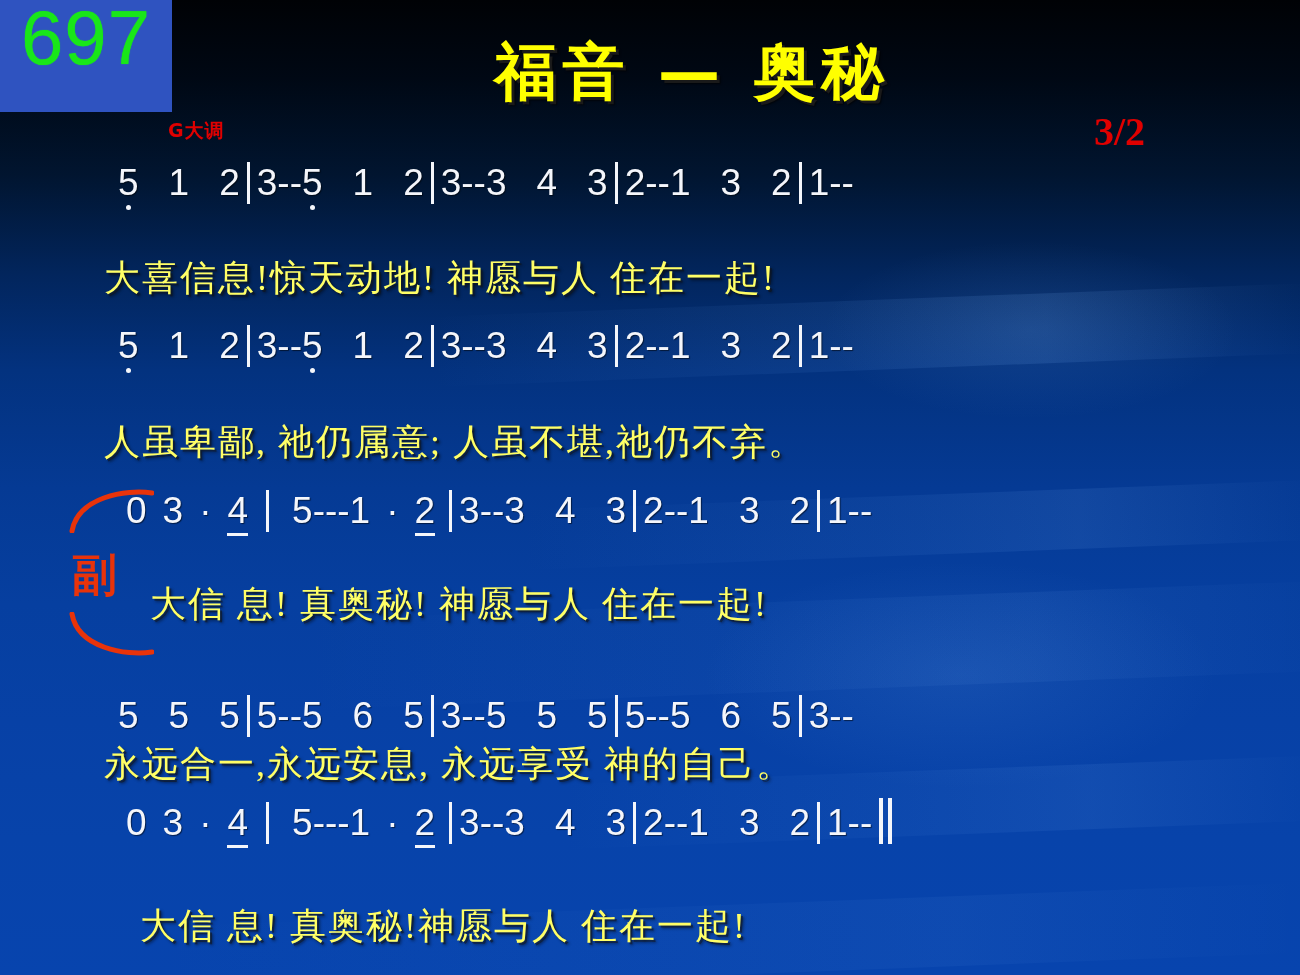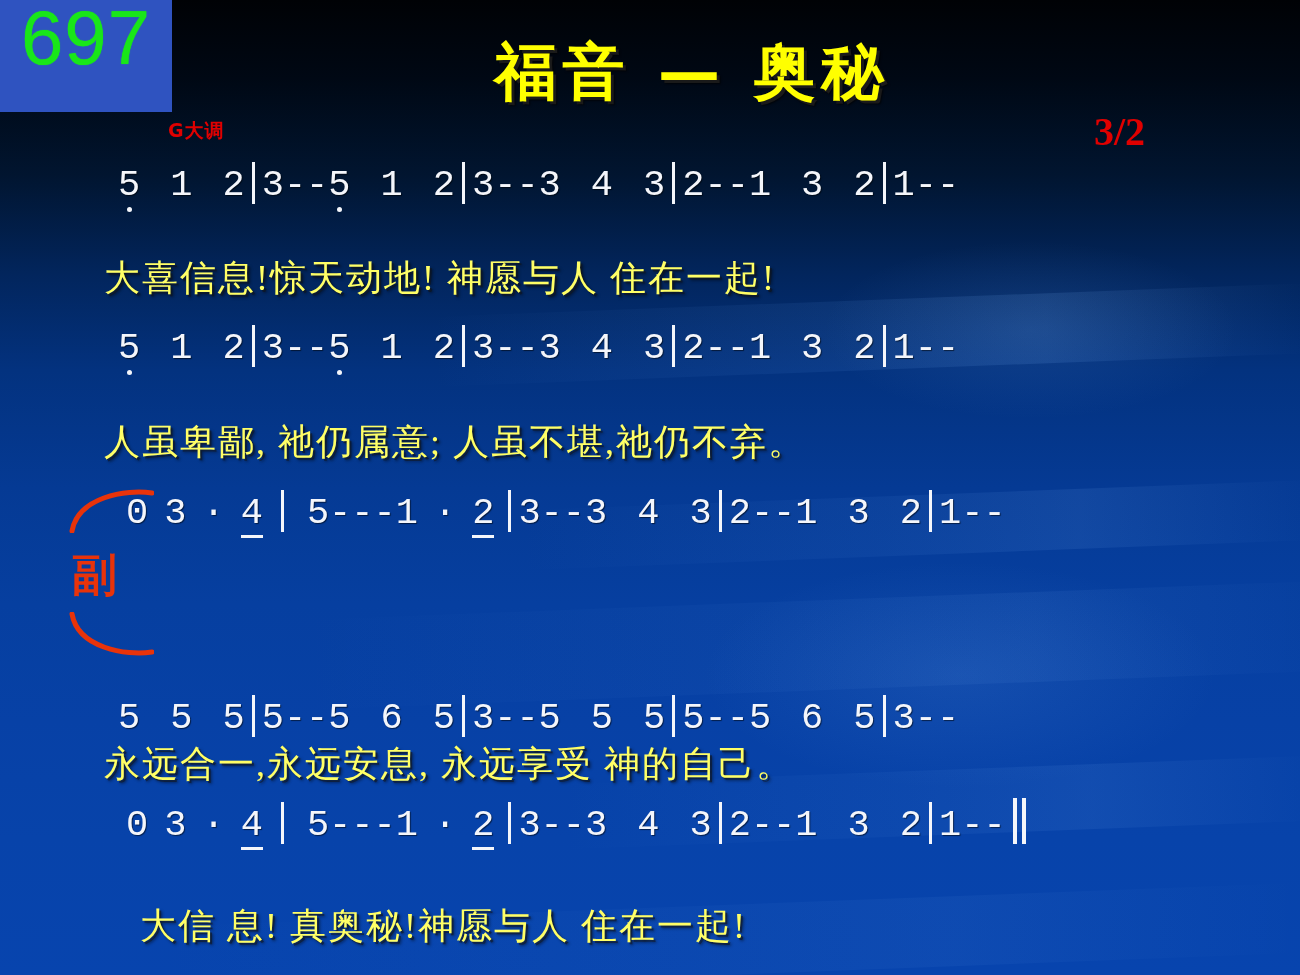--- a/index.html
+++ b/index.html
@@ -114,21 +114,21 @@
     font-weight: bold;
     color: #e00000;
     letter-spacing: 0px;
     white-space: nowrap;
     margin-left: 24px;
   }
 
   
   .notation {
     position: absolute;
-    font-family: Liberation Mono, monospace;
+    font-family: Liberation Sans, sans-serif;
     font-size: 37px;
     color: #f4f6fb;
     white-space: nowrap;
     letter-spacing: 0px;
     text-shadow: 1px 1px 1px rgba(0,0,0,0.55);
   }
   .notation .bar {
     display: inline-block;
     width: 3px;
     height: 42px;
@@ -239,20 +239,21 @@
   <div id="chorus-marker">副</div>
   <div class="brace-arc" style="left:68px; top:612px;">
     <svg width="86" height="46" viewBox="0 0 86 46">
       <path d="M4 2 C 10 36, 58 44, 84 40" stroke="#e8330a" stroke-width="5" fill="none" stroke-linecap="round"></path>
     </svg>
   </div>
 
   <div class="notation" style="left:126px; top:490px;">
     <span class="note">0</span><span class="sp1"></span><span class="note">3</span><span class="sp1"></span>·<span class="sp1"></span><span class="note u">4</span><span class="bar" style="margin-left:18px;"></span><span class="sp1"></span><span class="note">5</span>---<span class="note">1</span><span class="sp1"></span>·<span class="sp1"></span><span class="note u">2</span><span class="bar" style="margin-left:14px;"></span><span class="note">3</span>--<span class="note">3</span><span class="sp2"></span><span class="note">4</span><span class="sp2"></span><span class="note">3</span><span class="bar"></span><span class="note">2</span>--<span class="note">1</span><span class="sp2"></span><span class="note">3</span><span class="sp2"></span><span class="note">2</span><span class="bar"></span><span class="note">1</span>--
   </div>
+  <div class="lyrics" style="left:150px; top:548px;">大信 息!   真奥秘!  神愿与人  住在一起!</div>
 
   <div class="notation" style="left:118px; top:650px;margin-top:45px;">
     <span class="note">5</span><span class="sp2"></span><span class="note">5</span><span class="sp2"></span><span class="note">5</span><span class="bar"></span><span class="note">5</span>--<span class="note">5</span><span class="sp2"></span><span class="note">6</span><span class="sp2"></span><span class="note">5</span><span class="bar"></span><span class="note">3</span>--<span class="note">5</span><span class="sp2"></span><span class="note">5</span><span class="sp2"></span><span class="note">5</span><span class="bar"></span><span class="note">5</span>--<span class="note">5</span><span class="sp2"></span><span class="note">6</span><span class="sp2"></span><span class="note">5</span><span class="bar"></span><span class="note">3</span>--
   </div>
   <div class="lyrics" style="left:104px; top:708px;">永远合一,永远安息, 永远享受  神的自己。</div>
 
   <div class="notation" style="left:126px; top:798px;">
     <span class="note">0</span><span class="sp1"></span><span class="note">3</span><span class="sp1"></span>·<span class="sp1"></span><span class="note u">4</span><span class="bar" style="margin-left:18px;"></span><span class="sp1"></span><span class="note">5</span>---<span class="note">1</span><span class="sp1"></span>·<span class="sp1"></span><span class="note u">2</span><span class="bar" style="margin-left:14px;"></span><span class="note">3</span>--<span class="note">3</span><span class="sp2"></span><span class="note">4</span><span class="sp2"></span><span class="note">3</span><span class="bar"></span><span class="note">2</span>--<span class="note">1</span><span class="sp2"></span><span class="note">3</span><span class="sp2"></span><span class="note">2</span><span class="bar"></span><span class="note">1</span>--<span class="endbar"><i></i><i></i></span>
   </div>
   <div class="lyrics" style="left:140px; top:870px;">大信 息!   真奥秘!神愿与人  住在一起!</div>

